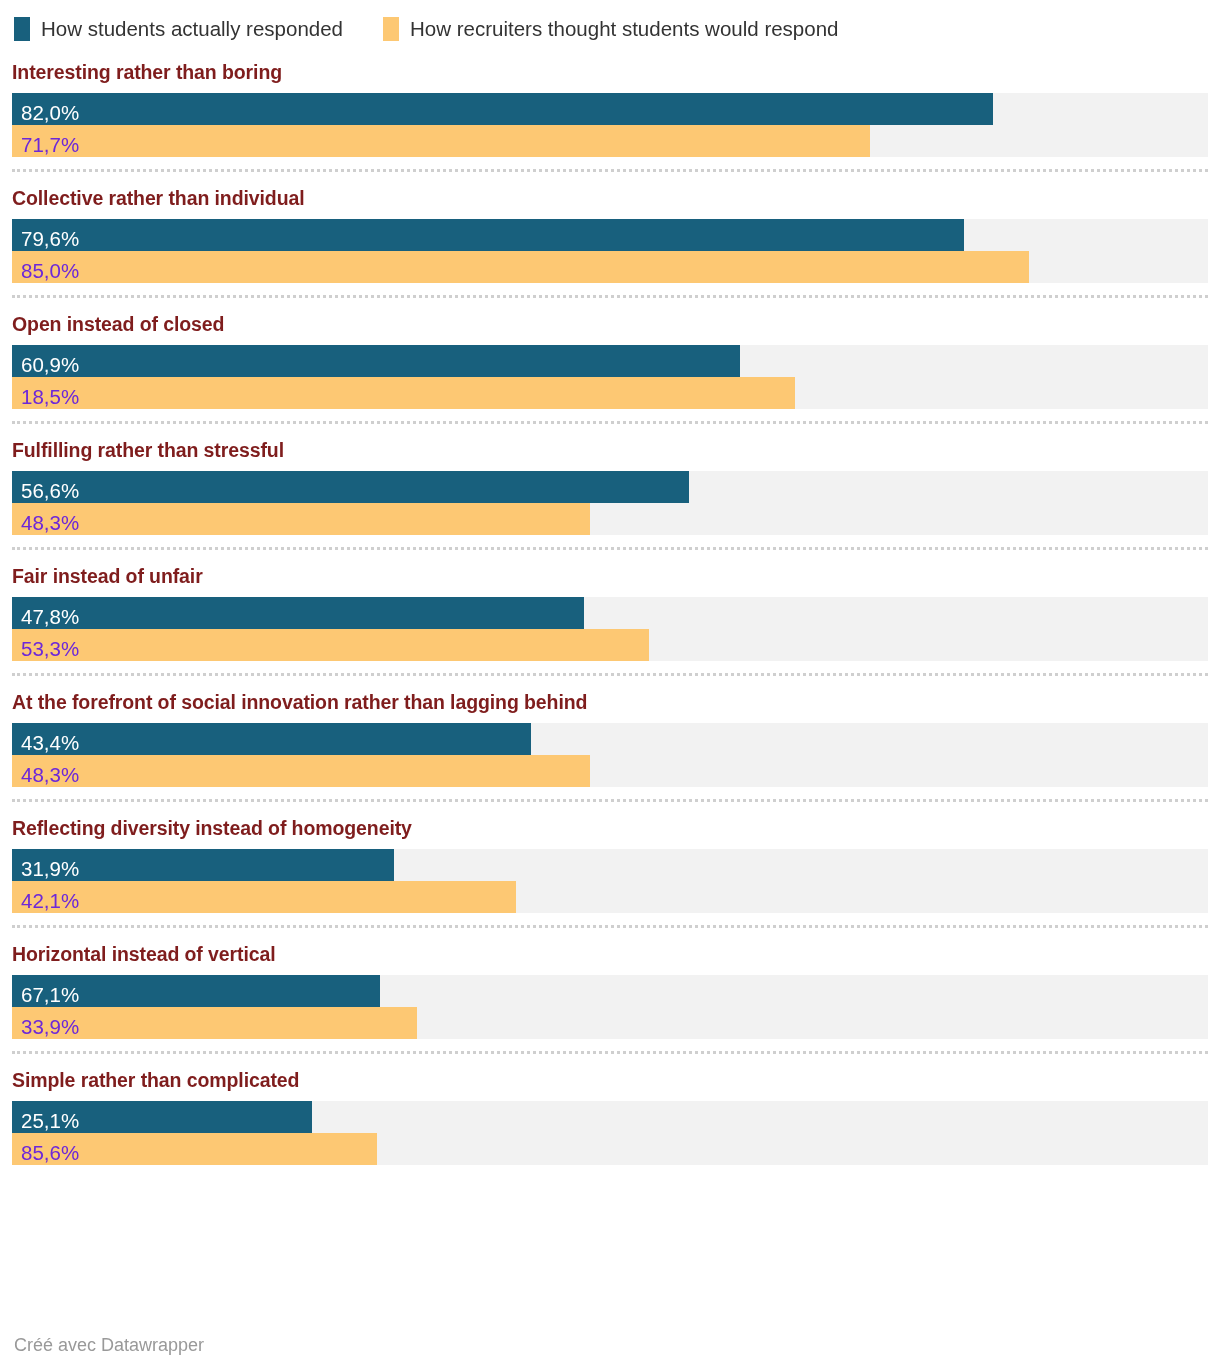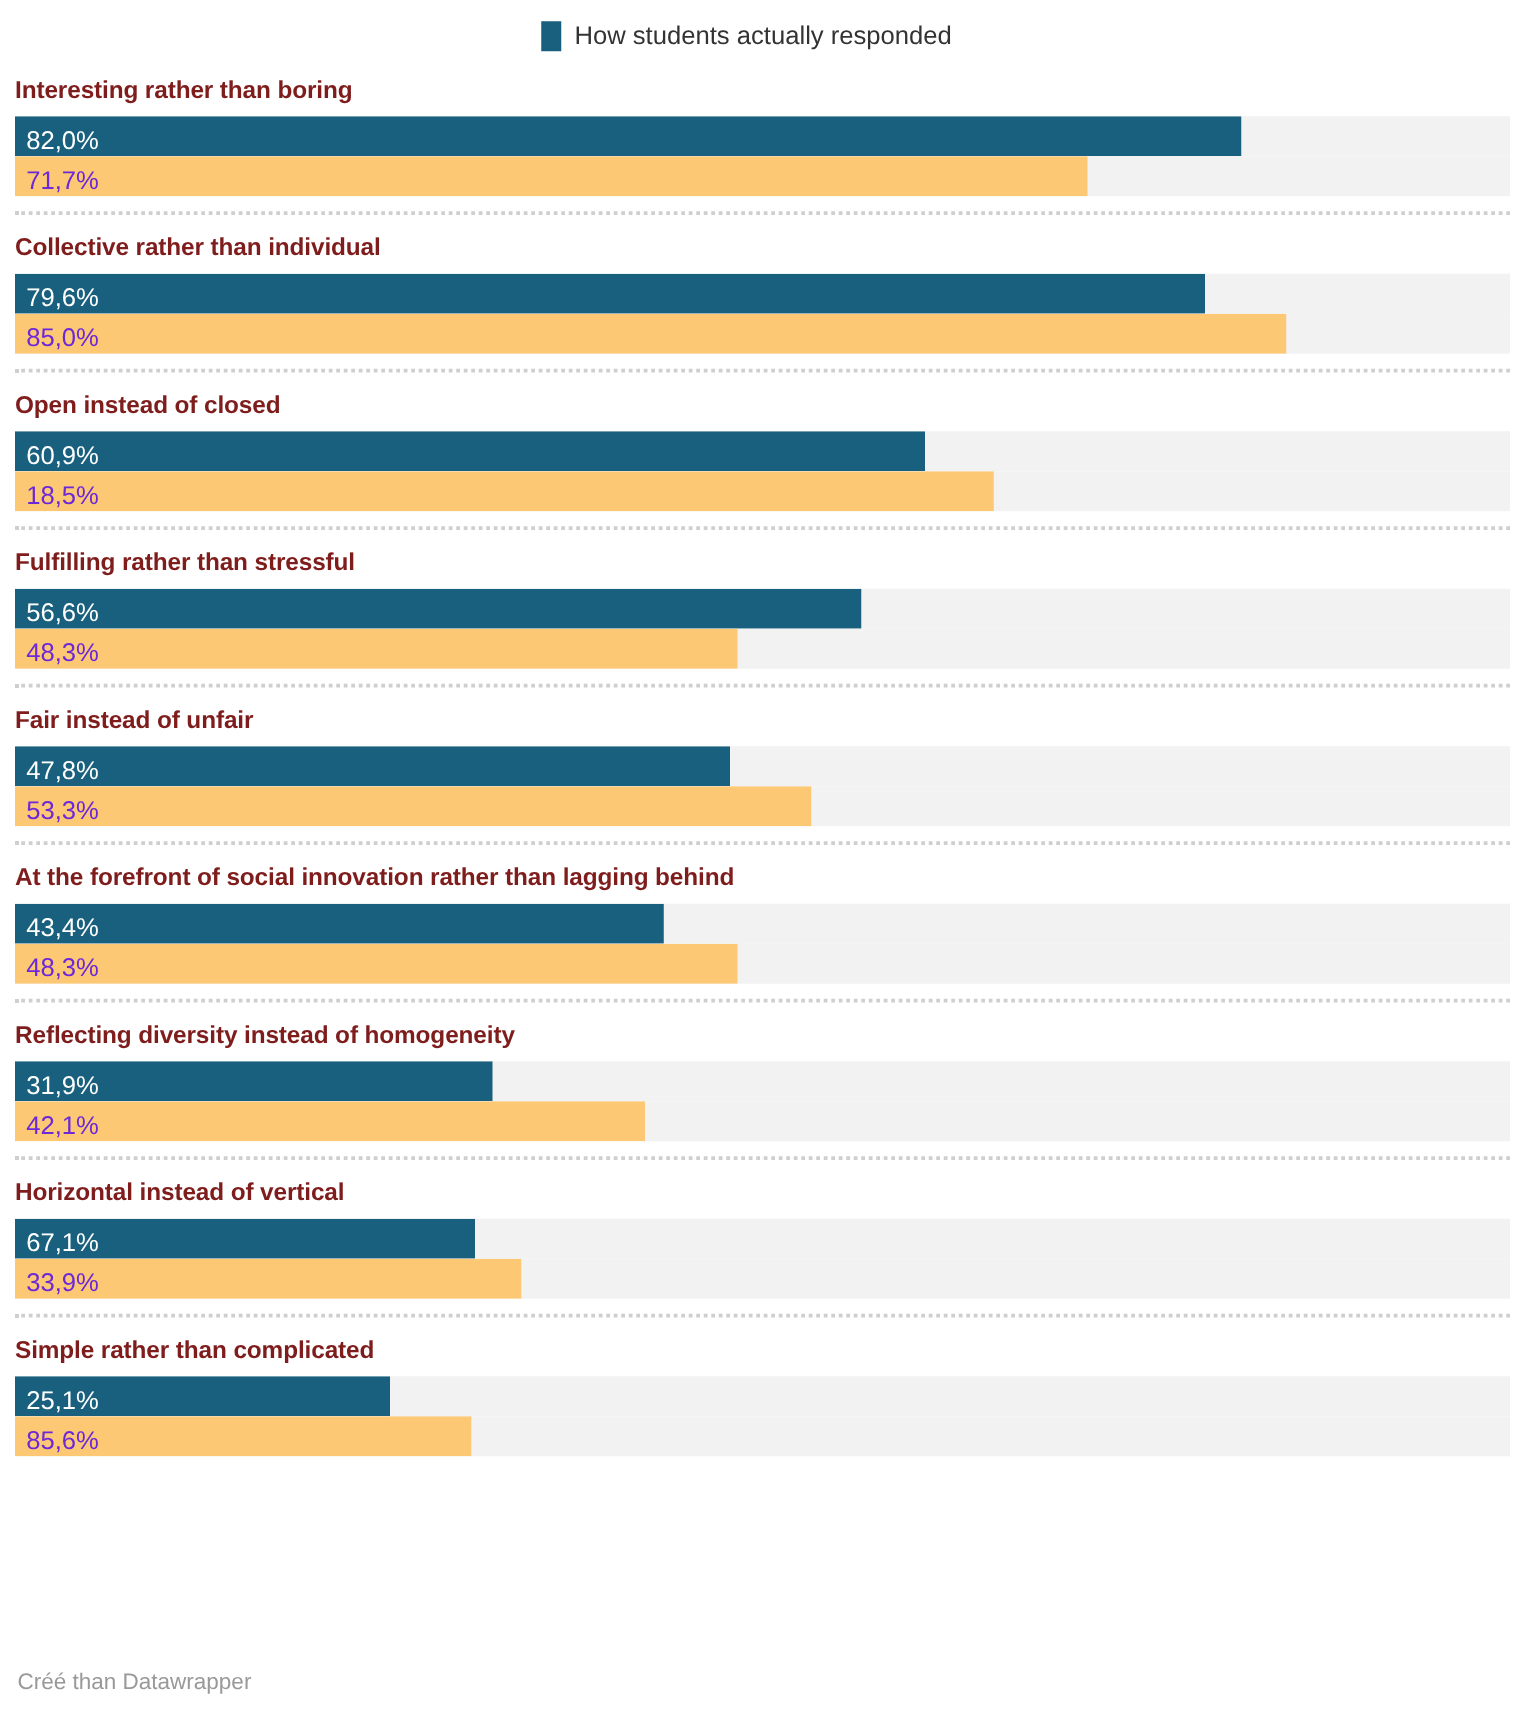--- a/index.html
+++ b/index.html
@@ -22,21 +22,20 @@
     padding: 0;
     position: relative;
   }
 
   
   .legend {
     display: flex;
     align-items: center;
     padding: 12px 0 0 14px;
     height: 46px;
-    justify-content: center;
   }
   .legend-item {
     display: flex;
     align-items: center;
     margin-right: 40px;
   }
   .legend-swatch {
     width: 16px;
     height: 24px;
     display: inline-block;
@@ -115,20 +114,24 @@
 </head>
 <body>
 
 <div class="chart-root">
 
   <div class="legend" id="legend">
       <div class="legend-item">
         <span class="legend-swatch" style="background: rgb(24, 96, 125);"></span>
         <span class="legend-label">How students actually responded</span>
       </div>
+      <div class="legend-item">
+        <span class="legend-swatch" style="background: rgb(253, 200, 115);"></span>
+        <span class="legend-label">How recruiters thought students would respond</span>
+      </div>
     </div>
 
   <div class="groups" id="groups">
       <div class="group">
         <div class="group-title">Interesting rather than boring</div>
         <div class="bars">
           <div class="bar-track">
             <div class="bar-fill" style="background: rgb(24, 96, 125); width: 82%;"></div>
             <div class="bar-value on-dark">82,0%</div>
           </div>
@@ -245,15 +248,15 @@
             <div class="bar-value on-dark">25,1%</div>
           </div>
           <div class="bar-track">
             <div class="bar-fill" style="background: rgb(253, 200, 115); width: 30.5%;"></div>
             <div class="bar-value on-light">85,6%</div>
           </div>
         </div>
       </div>
     </div>
 
-  <div class="footer">Créé than Datawrapper</div>
+  <div class="footer">Créé avec Datawrapper</div>
 
 </div>
 
 </body></html>

